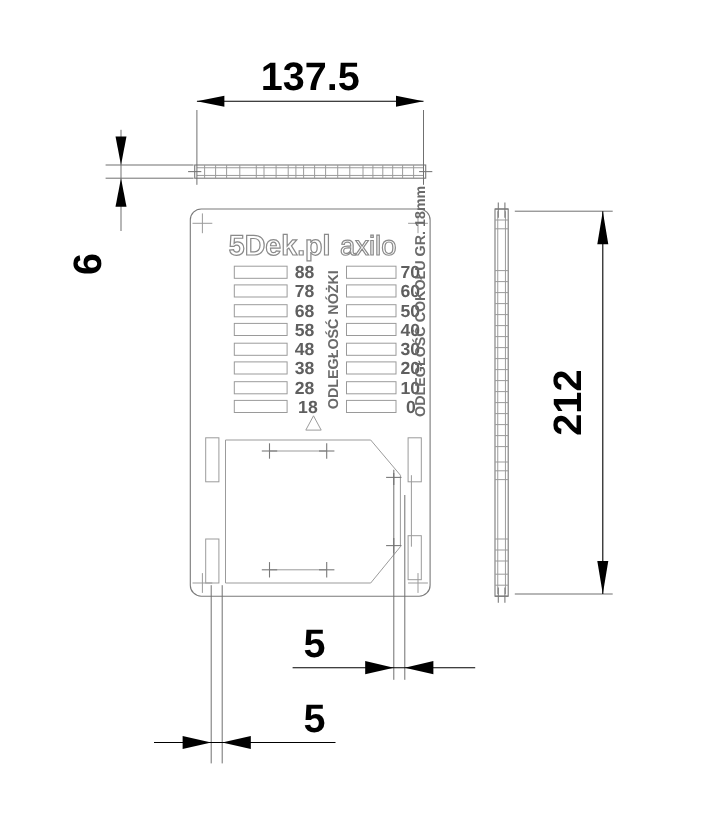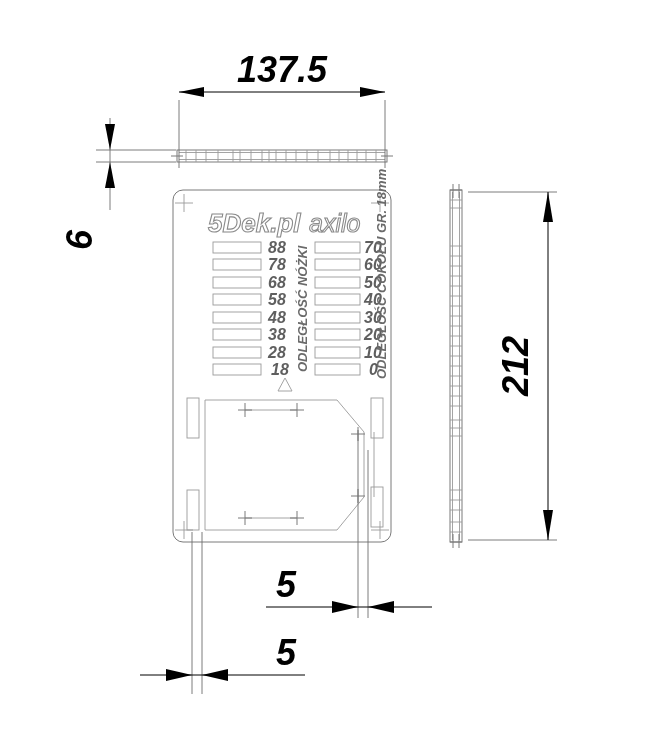--- a/index.html
+++ b/index.html
@@ -4,21 +4,21 @@
 <title>Technical Drawing</title>
 <style>
   html,body{margin:0;padding:0;background:#ffffff;}
   body{
     width:653px;height:750px;
     font-family:"Liberation Sans", sans-serif;
     color:#000;
     overflow:hidden;
     position:relative;
   }
-  #sheet{position:absolute;left:0;top:0;width:653px;height:620px;font-style:italic;}
+  #sheet{position:absolute;left:0;top:0;width:653px;height:620px;}
   svg{display:block;}
   .dimtext{
     font-family:"Liberation Sans", sans-serif;
     font-weight:700;
     fill:#000;
   }
   .panel-num{
     font-family:"Liberation Sans", sans-serif;
     font-weight:700;
     fill:#5f5f5f;

